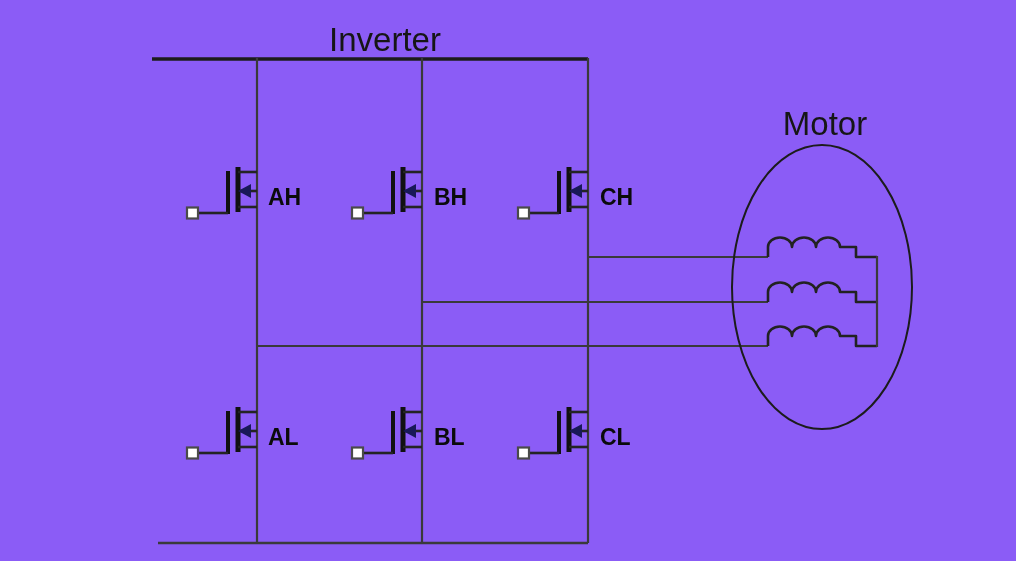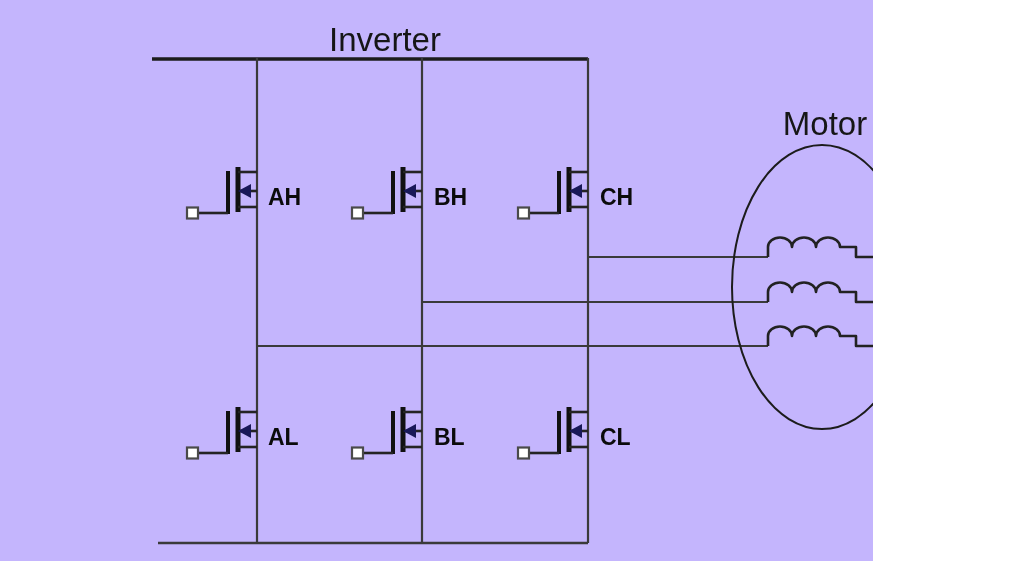--- a/index.html
+++ b/index.html
@@ -1,20 +1,20 @@
 <!DOCTYPE html>
 <html><head>
 <meta charset="utf-8">
 <style>
   html, body { margin: 0; padding: 0; background: #ffffff; }
   .stage {
     position: relative;
-    width: 873px;
+    width: 1016px;
     height: 561px;
-    background: #c4b5fd;
+    background: #8b5cf6;
     overflow: hidden;
     font-family: "Liberation Sans", sans-serif;
   }
   svg { display: block; }
   .wire        { stroke: #3a3a3a; stroke-width: 2.2; fill: none; }
   .rail-top    { stroke: #1c1c1c; stroke-width: 3.4; fill: none; }
   .rail-bottom { stroke: #3a3a3a; stroke-width: 2.4; fill: none; }
   .coil        { stroke: #222222; stroke-width: 2.6; fill: none; stroke-linejoin: round; }
   .motor-shell { stroke: #1c1c1c; stroke-width: 2; fill: none; }
   .title-text  { font-family: "Liberation Sans", sans-serif; font-size: 33px; fill: #161616; }

